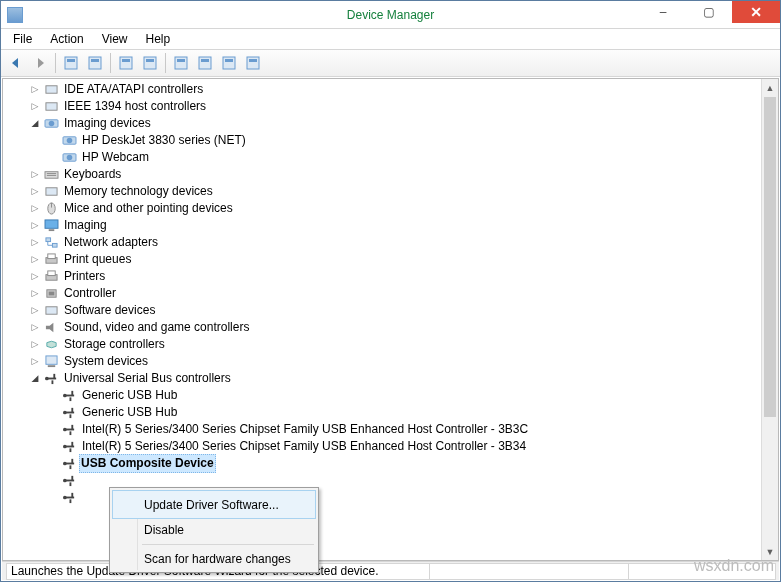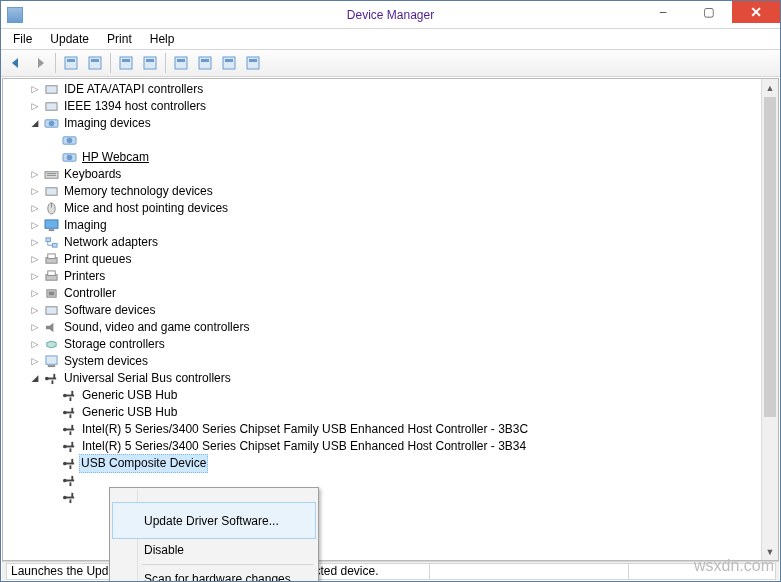--- a/index.html
+++ b/index.html
@@ -24,21 +24,21 @@
   }
   .titlebar .app-icon {
     width: 16px; height: 16px;
     margin-left: 6px;
     background: linear-gradient(#9cbfe0,#6a9cd0);
     border: 1px solid #6a9cd0;
   }
   .titlebar .title {
     position: absolute;
     left: 50%; transform: translateX(-50%);
-    color: #4c1d95;
+    color: #15803d;
   }
   .winbtns {
     position: absolute; right: 0; top: 0;
     display: flex;
     height: 22px;
   }
   .winbtn {
     width: 46px; height: 22px;
     display: flex; align-items: center; justify-content: center;
     font-family: sans-serif;
@@ -103,20 +103,21 @@
     display: inline-flex; align-items: center; justify-content: center;
     margin-right: 3px;
   }
   .dicon svg { width: 15px; height: 13px; }
   .row .label { padding: 0 2px; }
   .row.selected .label {
     background: #cde8ff;
     border: 1px dotted #7eb6e8;
     padding: 0 1px;
     margin-left: -1px;
+    font-weight: bold;
   }
   .scrollbar {
     position: absolute; right: 0; top: 0; bottom: 0;
     width: 17px; background: #f0f0f0;
     border-left: 1px solid #dcdcdc;
   }
   .sb-arrow { height: 17px; display:flex; align-items:center; justify-content:center; color:#606060; font-size:9px;}
   .sb-thumb { position:absolute; left:2px; right:2px; top:18px; height:320px; background:#cdcdcd;}
   .statusbar {
     position: absolute; left: 1px; right: 1px; bottom: 1px;
@@ -157,22 +158,21 @@
     position: relative;
     height: 22px;
     display: flex; align-items: center;
     padding-left: 32px;
     z-index: 1;
   }
   .cm-item.highlight {
     background: #e9f3fb;
     border: 1px solid #a8d2f0;
     padding-left: 31px;
-    height: 37px;
-    margin-top: 12px;
+    height: 29px;
   }
   .cm-sep {
     height: 1px;
     background: #d6d6d6;
     margin: 3px 2px 3px 30px;
     position: relative; z-index:1;
   }
   .watermark {
     position: absolute; right: 6px; bottom: 6px;
     font-size: 16px; color: #bcbcbc;
@@ -187,22 +187,22 @@
   <div class="title">Device Manager</div>
   <div class="winbtns">
     <div class="winbtn">–</div>
     <div class="winbtn">▢</div>
     <div class="winbtn close">✕</div>
   </div>
 </div>
 
 <div class="menubar" id="menubar">
     <div class="menu-item">File</div>
-    <div class="menu-item">Update</div>
-    <div class="menu-item">Print</div>
+    <div class="menu-item">Action</div>
+    <div class="menu-item">View</div>
     <div class="menu-item">Help</div>
   </div>
 
 <div class="toolbar" id="toolbar">
     <div class="tbtn">
       <svg viewBox="0 0 16 16">
         <path d="M10 3 L4 8 L10 13 Z" fill="#3a78b0"></path>
       </svg>
     </div>
     <div class="tbtn">
@@ -294,22 +294,23 @@
         <span class="label">Imaging devices</span>
       </div>
       <div class="row" style="padding-left: 44px;">
         <span class="twisty none">▷</span>
         <span class="dicon">
           <svg viewBox="0 0 16 14">
             <rect x="1" y="3" width="14" height="8" rx="1" fill="#c2d8ec" stroke="#6a9cd0"></rect>
             <circle cx="8" cy="7" r="3" fill="#6a9cd0"></circle>
           </svg>
         </span>
-      </div>
-      <div class="row" style="padding-left: 44px; text-decoration: underline;">
+        <span class="label">HP DeskJet 3830 series (NET)</span>
+      </div>
+      <div class="row" style="padding-left: 44px;">
         <span class="twisty none">▷</span>
         <span class="dicon">
           <svg viewBox="0 0 16 14">
             <rect x="1" y="3" width="14" height="8" rx="1" fill="#c2d8ec" stroke="#6a9cd0"></rect>
             <circle cx="8" cy="7" r="3" fill="#6a9cd0"></circle>
           </svg>
         </span>
         <span class="label">HP Webcam</span>
       </div>
       <div class="row" style="padding-left: 26px;">
@@ -333,21 +334,21 @@
         <span class="label">Memory technology devices</span>
       </div>
       <div class="row" style="padding-left: 26px;">
         <span class="twisty closed">▷</span>
         <span class="dicon">
           <svg viewBox="0 0 16 14">
             <ellipse cx="8" cy="7" rx="4" ry="6" fill="#ddd" stroke="#888"></ellipse>
             <line x1="8" y1="1" x2="8" y2="6" stroke="#888"></line>
           </svg>
         </span>
-        <span class="label">Mice and host pointing devices</span>
+        <span class="label">Mice and other pointing devices</span>
       </div>
       <div class="row" style="padding-left: 26px;">
         <span class="twisty closed">▷</span>
         <span class="dicon">
           <svg viewBox="0 0 16 14">
             <rect x="1" y="1" width="14" height="9" fill="#6ab0e8" stroke="#3a78b0"></rect>
             <rect x="5" y="11" width="6" height="2" fill="#888"></rect>
           </svg>
         </span>
         <span class="label">Imaging</span>

